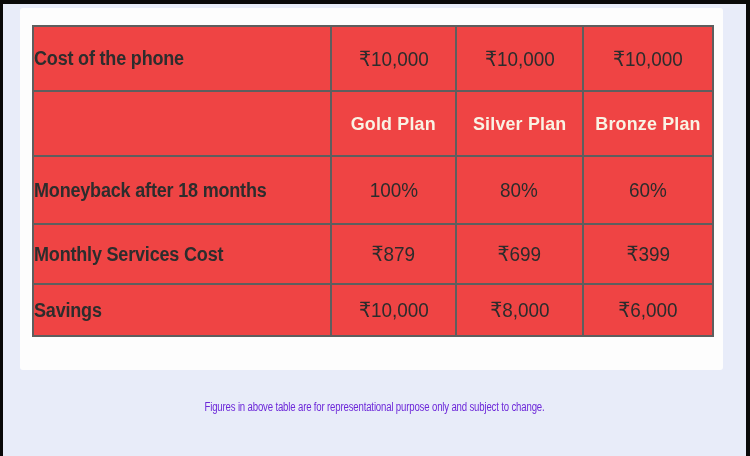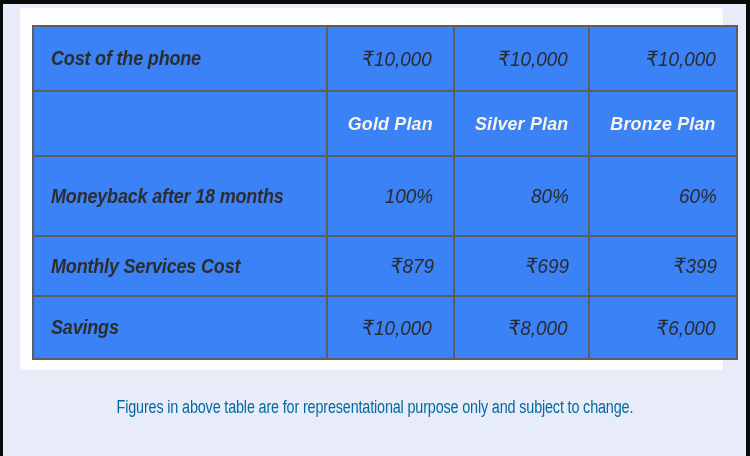--- a/index.html
+++ b/index.html
@@ -15,26 +15,26 @@
   .edge.right{top:0;right:0;bottom:0;width:4px;}
   .card{
     position:absolute;left:20px;top:8px;width:703px;height:362px;
     background:#FDFDFD;border-radius:3px;
   }
   table.pricing{
     position:absolute;left:12px;top:17px;
     border-collapse:collapse;table-layout:fixed;
   }
   table.pricing td,table.pricing th{
-    border:2px solid #5E5E5E;padding:17px;background:#3b82f6;vertical-align:middle;font-style:italic;
+    border:2px solid #5E5E5E;padding:0;background:#ef4444;vertical-align:middle;
   }
   .cond{display:inline-block;transform:scaleX(0.9);transform-origin:center center;white-space:nowrap;}
   td.lbl{text-align:left;padding-left:16px;}
   td.lbl .cond{transform-origin:left center;font-weight:700;font-size:20px;color:#2D2D2D;letter-spacing:-0.2px;}
-  td.val{text-align:right;font-size:21px;color:#2C2C2C;}
+  td.val{text-align:center;font-size:21px;color:#2C2C2C;}
   th.plan{
     text-align:center;font-weight:700;font-size:19px;color:#F9F3E4;
     letter-spacing:0.2px;
   }
   th.plan .cond{transform:scaleX(0.94);}
   th.gold{
     background-color:#F3B73C;
     background-image:
       linear-gradient(100deg, rgba(0,0,0,0.05), rgba(255,255,255,0.07)),
       repeating-linear-gradient(60deg, rgba(255,255,255,0.16) 0 1.5px, rgba(0,0,0,0) 1.5px 21px),
@@ -52,21 +52,21 @@
   th.bronze{
     background-color:#7C5737;
     background-image:
       linear-gradient(100deg, rgba(0,0,0,0.10), rgba(255,255,255,0.06)),
       repeating-linear-gradient(60deg, rgba(255,255,255,0.12) 0 1.5px, rgba(0,0,0,0) 1.5px 21px),
       repeating-linear-gradient(-60deg, rgba(255,255,255,0.12) 0 1.5px, rgba(0,0,0,0) 1.5px 21px),
       repeating-linear-gradient(0deg, rgba(255,255,255,0.08) 0 1.5px, rgba(0,0,0,0) 1.5px 18px);
   }
   .footer{
     position:absolute;left:0;right:0;top:392px;text-align:center;
-    color:#0369a1;font-size:18px;line-height:31px;
+    color:#6d28d9;font-size:12px;line-height:31px;
   }
   .footer .cond{transform:scaleX(0.8);letter-spacing:-0.2px;}
 </style>
 </head>
 <body>
 
 <div class="frame">
   <div class="edge top"></div>
   <div class="edge left"></div>
   <div class="edge right"></div>
@@ -85,33 +85,33 @@
         <td class="val"><span class="cond">₹10,000</span></td>
         <td class="val"><span class="cond">₹10,000</span></td>
         <td class="val"><span class="cond">₹10,000</span></td>
       </tr>
       <tr style="height:65px">
         <td class="lbl"></td>
         <th class="plan gold"><span class="cond">Gold Plan</span></th>
         <th class="plan silver"><span class="cond">Silver Plan</span></th>
         <th class="plan bronze"><span class="cond">Bronze Plan</span></th>
       </tr>
-      <tr style="height:80px">
+      <tr style="height:68px">
         <td class="lbl"><span class="cond">Moneyback after 18 months</span></td>
         <td class="val"><span class="cond">100%</span></td>
         <td class="val"><span class="cond">80%</span></td>
         <td class="val"><span class="cond">60%</span></td>
       </tr>
       <tr style="height:60px">
         <td class="lbl"><span class="cond">Monthly Services Cost</span></td>
         <td class="val"><span class="cond">₹879</span></td>
         <td class="val"><span class="cond">₹699</span></td>
         <td class="val"><span class="cond">₹399</span></td>
       </tr>
-      <tr style="height:63px">
+      <tr style="height:52px">
         <td class="lbl"><span class="cond">Savings</span></td>
         <td class="val"><span class="cond">₹10,000</span></td>
         <td class="val"><span class="cond">₹8,000</span></td>
         <td class="val"><span class="cond">₹6,000</span></td>
       </tr>
     </tbody>
       </table>
   </div>
 
   <div class="footer">

